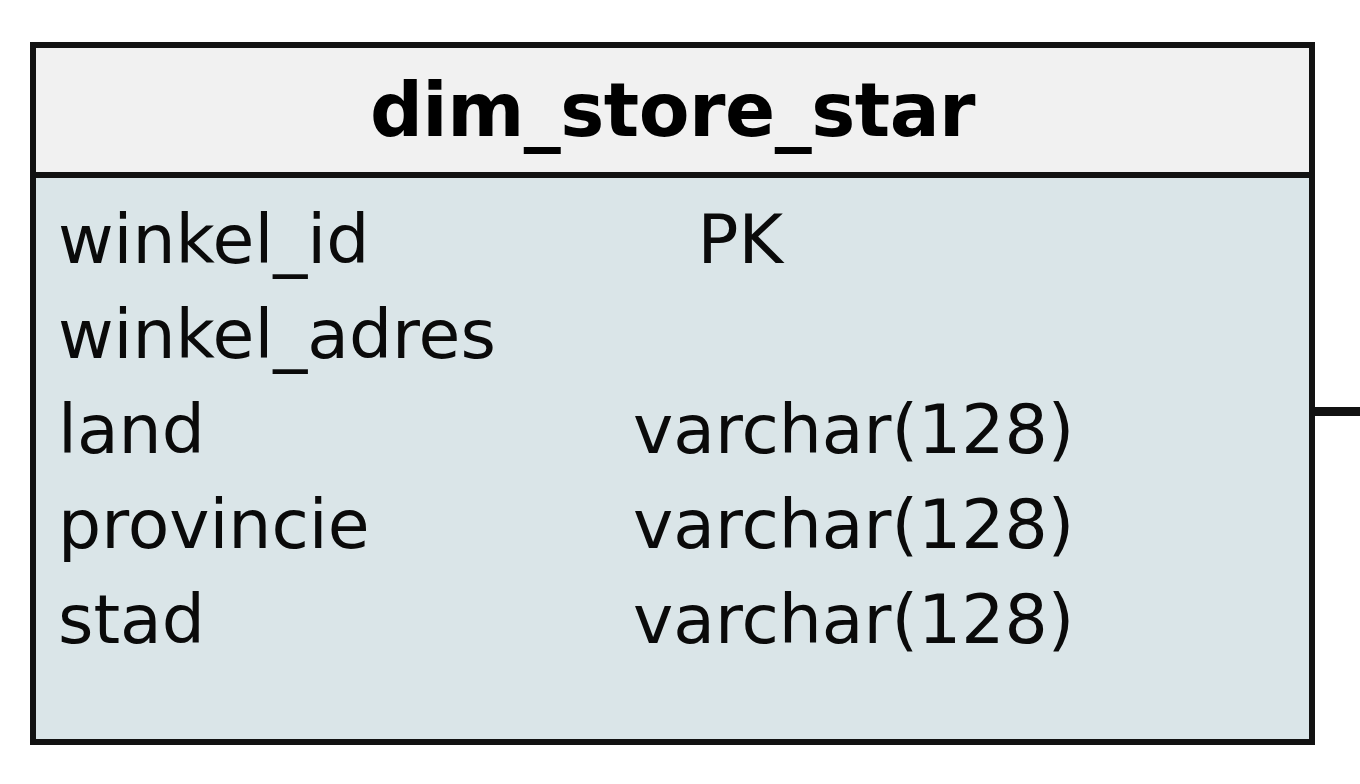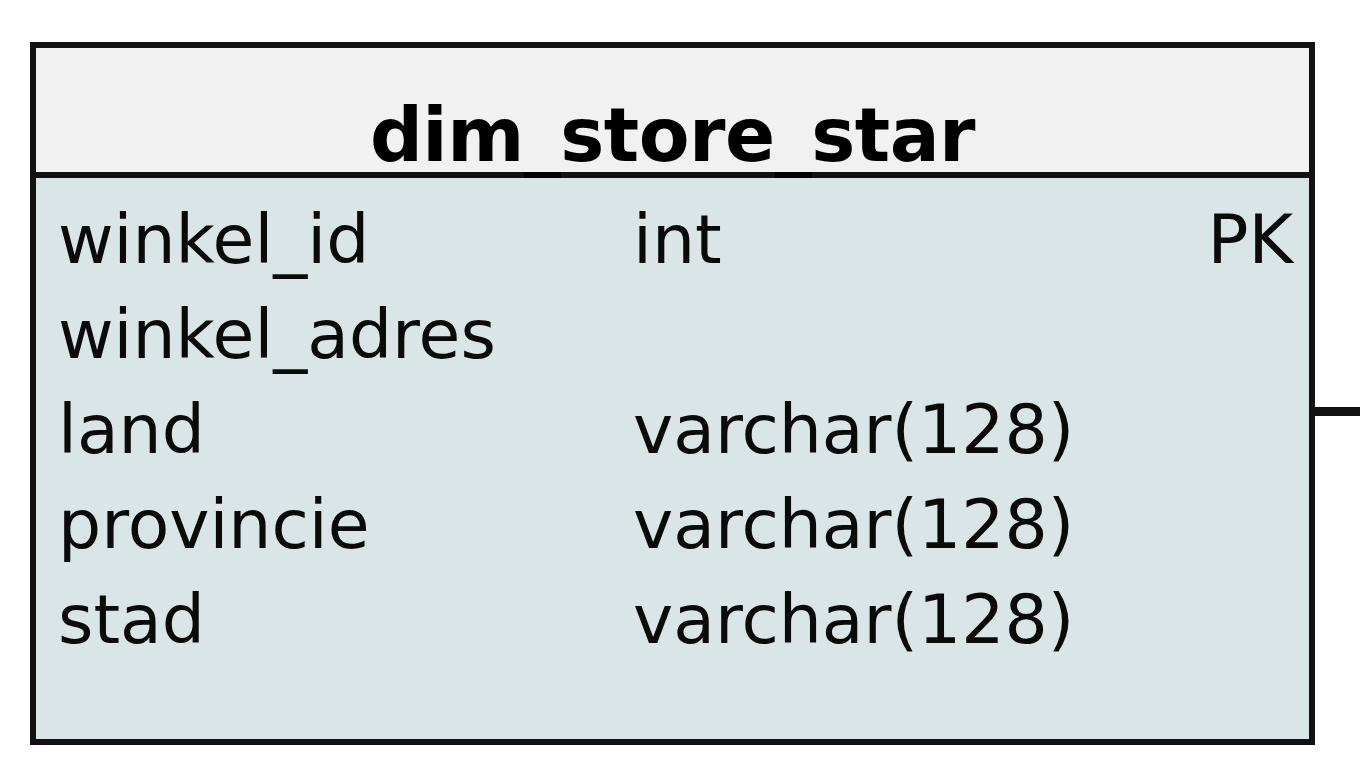--- a/index.html
+++ b/index.html
@@ -35,21 +35,21 @@
     flex-direction: column;
   }
 
   .entity-header {
     height: 130px;
     flex: 0 0 130px;
     background: #f1f1f1;
     border-bottom: 6px solid #121212;
     box-sizing: border-box;
     display: flex;
-    align-items: flex-end;
+    align-items: center;
     justify-content: center;
   }
 
   .entity-title {
     font-family: "DejaVu Sans", sans-serif;
     font-weight: 700;
     font-size: 74px;
     letter-spacing: -0.5px;
     color: #000000;
     line-height: 1;
@@ -116,21 +116,20 @@
   <div class="entity-box">
 
     <div class="entity-header">
       <div class="entity-title">dim_store_star</div>
     </div>
 
     <div class="entity-body">
 
       <div class="field-row">
         <span class="field-name">winkel_id</span>
-        <span class="field-type">int</span>
         <span class="field-key">PK</span>
       </div>
 
       <div class="field-row">
         <span class="field-name">winkel_adres</span>
         <span class="field-key"></span>
       </div>
 
       <div class="field-row">
         <span class="field-name">land</span>

